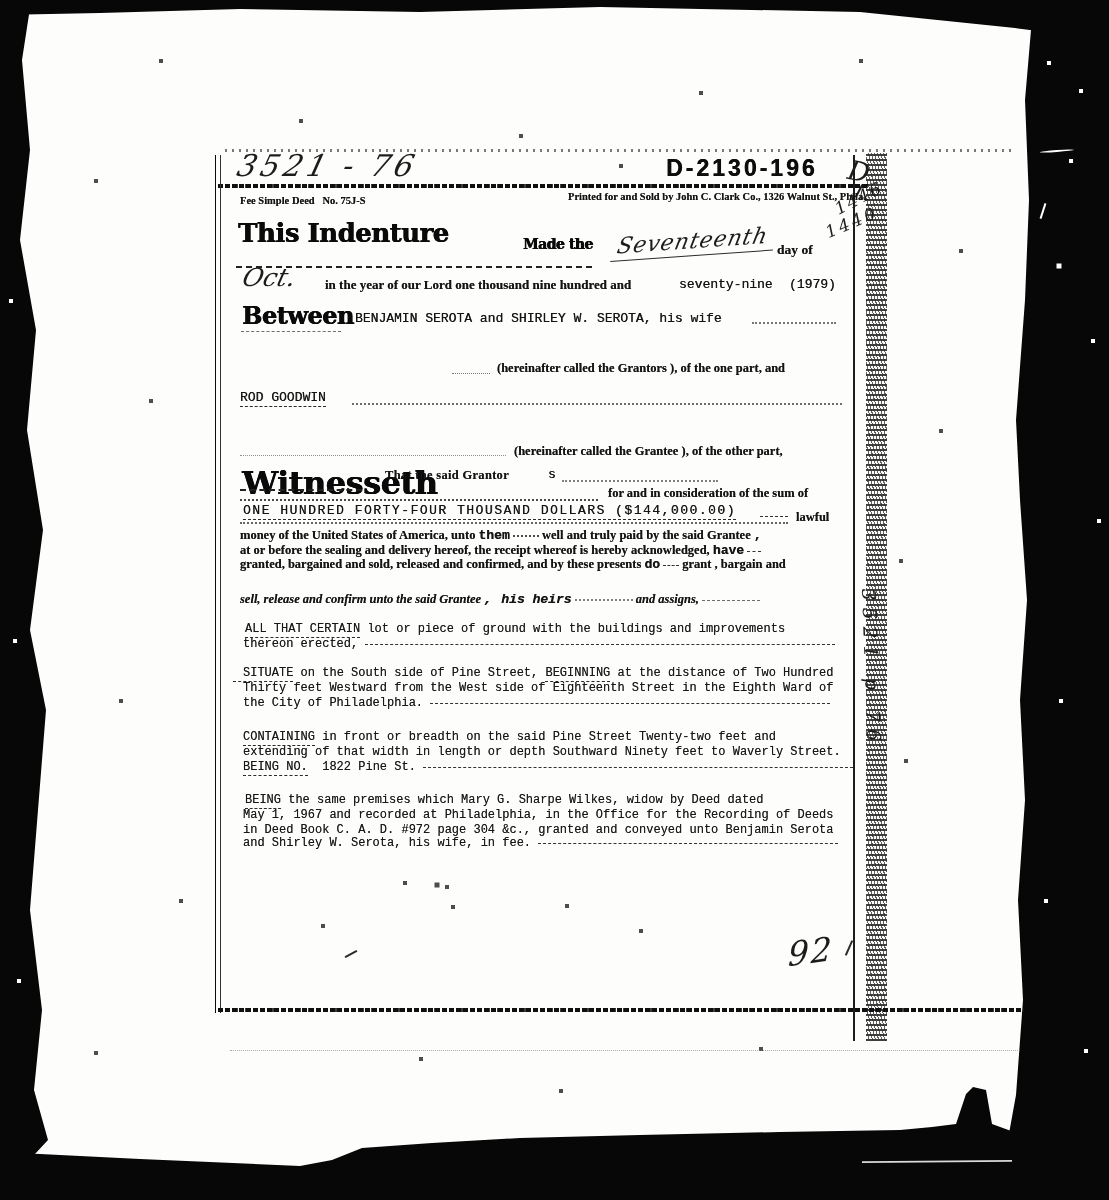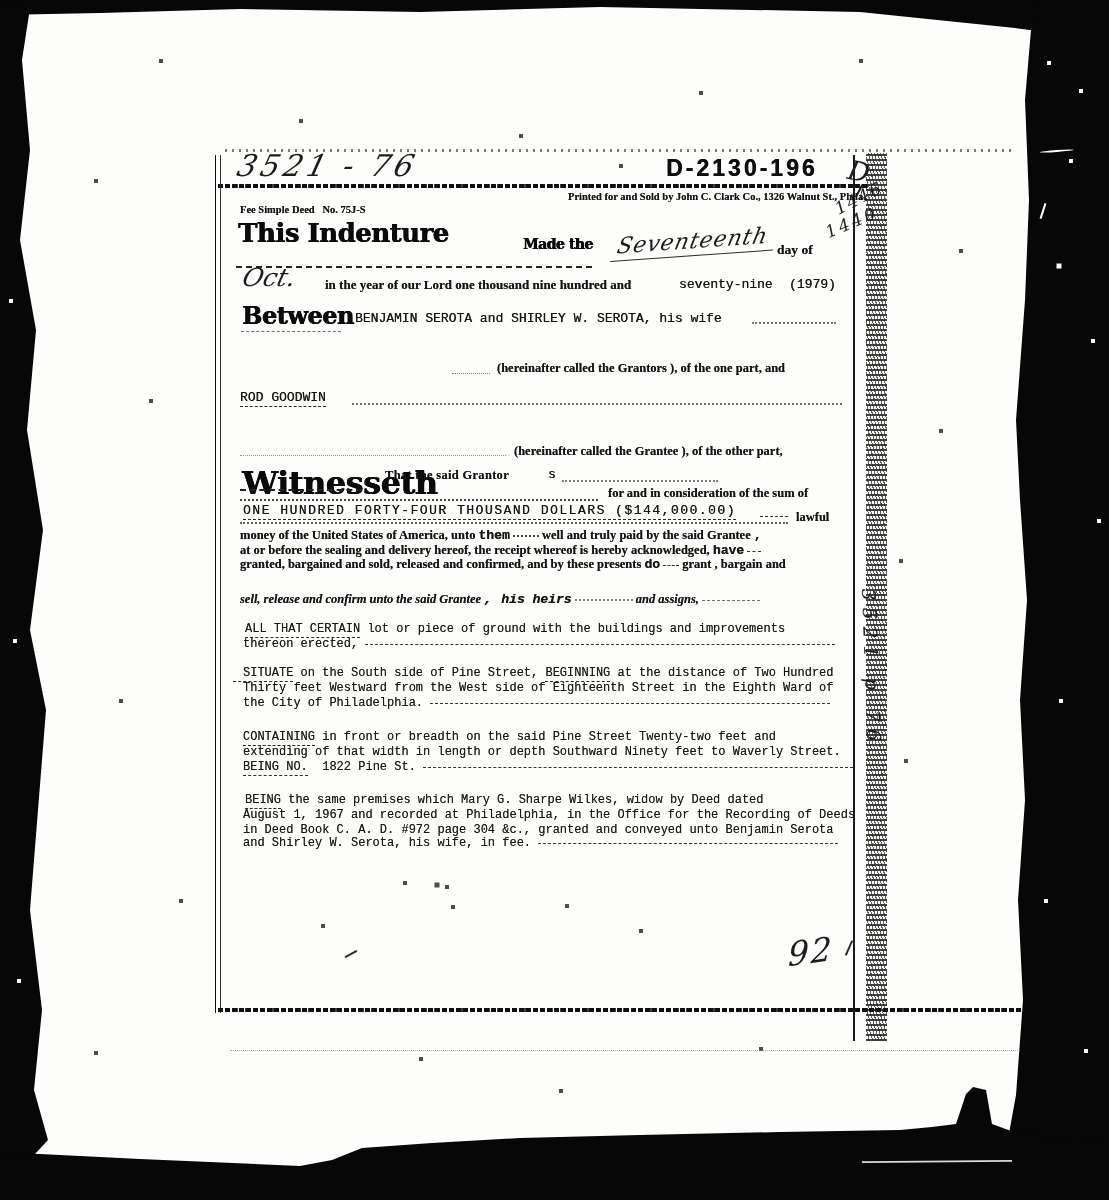--- a/index.html
+++ b/index.html
@@ -66,21 +66,21 @@
   <div class="abs hatch" style="left:218px;top:1008px;width:806px;height:4px;"></div>
   <div class="abs" style="left:230px;top:1050px;width:790px;height:0;border-bottom:1.5px dotted #777;opacity:.6;"></div>
 
   <div class="abs hand" style="left:238px;top:148px;font-size:30px;transform:skewX(-14deg);letter-spacing:4px;">3521 - 76</div>
   <div class="abs" style="left:666px;top:155px;font-family:'Liberation Sans',sans-serif;font-weight:bold;font-size:23px;letter-spacing:3px;color:#0d0d0d;text-shadow:.5px 0 0 #0d0d0d;text-align:center;">D-2130-196</div>
   <div class="abs hand" style="left:848px;top:156px;font-size:27px;transform:rotate(12deg);">D</div>
   <div class="abs hand" style="left:833px;top:188px;font-size:17px;transform:rotate(-27deg);letter-spacing:2px;">1446</div>
   <div class="abs hand" style="left:824px;top:212px;font-size:17px;transform:rotate(-23deg);letter-spacing:3px;">1440</div>
   <div class="abs" style="left:858px;top:184px;width:2px;height:14px;background:#1c1c1c;transform:rotate(28deg);"></div>
 
-  <div class="abs form sm" style="left:240px;top:195px;margin-top:9px;">
+  <div class="abs form sm" style="left:240px;top:195px;">
     <span>Fee Simple Deed</span>&nbsp;&nbsp;&nbsp;<span>No. 75J-S</span>
   </div>
   <div class="abs form sm" style="left:568px;top:191px;text-align:right;">Printed for and Sold by John C. Clark Co., 1326 Walnut St., Phila.</div>
 
   <div class="abs bl" style="left:238px;top:218px;font-size:26px;">This Indenture</div>
   <div class="abs" style="left:236px;top:266px;width:356px;height:0;border-bottom:2px dashed #222;"></div>
   <div class="abs bl" style="left:523px;top:236px;font-size:14px;">Made the</div>
   <div class="abs hand" style="left:613px;top:228px;font-size:22px;transform:rotate(-4deg) skewX(-16deg);letter-spacing:1px;border-bottom:1.5px solid #2a2a2a;padding:0 8px 2px 4px;">Seventeenth</div>
   <div class="abs form" style="left:777px;top:242px;font-size:13.5px;">day of</div>
 
@@ -173,21 +173,21 @@
   </div>
   <div class="abs typed" style="left:243px;top:745px;">extending of that width in length or depth Southward Ninety feet to Waverly Street.</div>
   <div class="abs typed" style="left:243px;top:760px;">
     <span class="u-dash">BEING NO.</span>&nbsp;&nbsp;<span>1822 Pine St.</span>
     <span class="idash" style="width:430px;"></span>
   </div>
 
   <div class="abs typed" style="left:245px;top:793px;">
     <span class="u-dash">BEING</span><span> the same premises which Mary G. Sharpe Wilkes, widow by Deed dated</span>
   </div>
-  <div class="abs typed" style="left:243px;top:808px;">August 1, 1967 and recorded at Philadelphia, in the Office for the Recording of Deeds</div>
+  <div class="abs typed" style="left:243px;top:808px;">May 1, 1967 and recorded at Philadelphia, in the Office for the Recording of Deeds</div>
   <div class="abs typed" style="left:243px;top:823px;">in Deed Book C. A. D. #972 page 304 &amp;c., granted and conveyed unto Benjamin Serota</div>
   <div class="abs typed" style="left:243px;top:836px;">
     <span>and Shirley W. Serota, his wife, in fee.</span>
     <span class="idash" style="width:300px;"></span>
   </div>
 
   <div class="abs hand" style="left:880px;top:588px;font-size:19px;letter-spacing:7px;transform:rotate(88deg);transform-origin:left top;">3521 p 76</div>
   <div class="abs" style="left:344px;top:953px;width:14px;height:2px;background:#2a2a2a;transform:rotate(-28deg);border-radius:2px;"></div>
   <div class="abs hand" style="left:788px;top:932px;font-size:33px;transform:rotate(-8deg) skewX(-10deg);letter-spacing:2px;">92</div>
   <div class="abs" style="left:848px;top:940px;width:2px;height:16px;background:#2a2a2a;transform:rotate(24deg);"></div>

